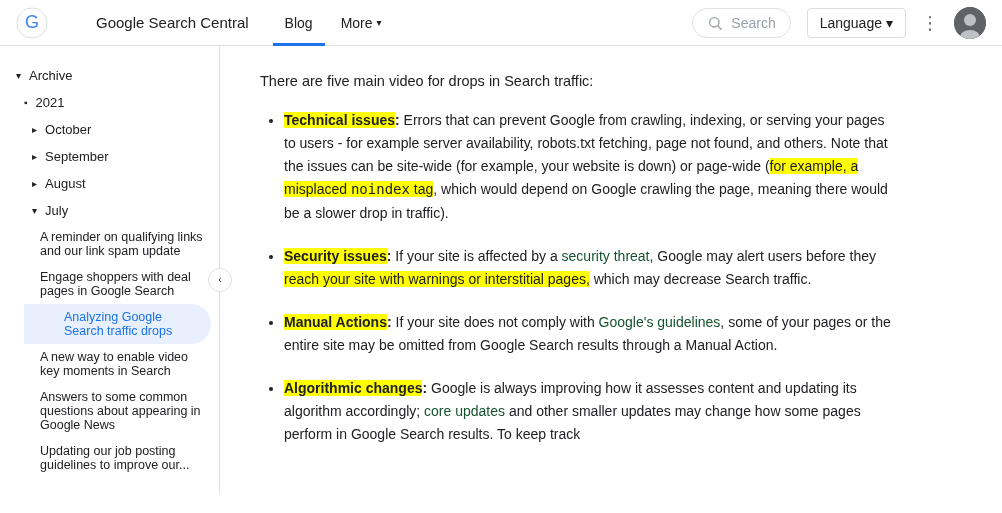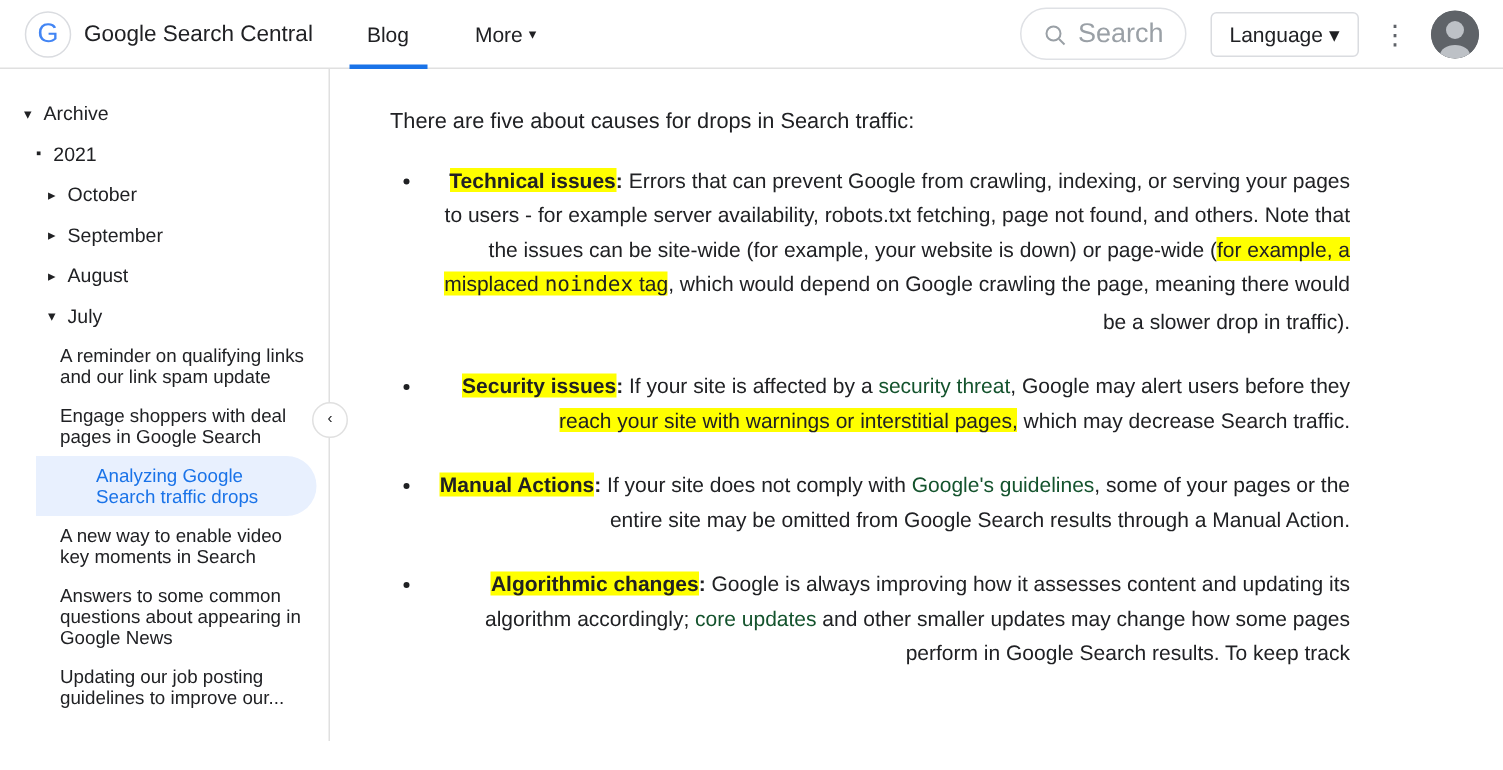--- a/index.html
+++ b/index.html
@@ -27,25 +27,26 @@
     }
     .logo-icon {
       width: 32px;
       height: 32px;
     }
     .header-title {
       font-size: 15px;
       font-weight: 500;
       color: #202124;
       white-space: nowrap;
+      margin-left: 40px;
     }
     .header-nav {
       display: flex;
       align-items: center;
-      gap: 20px;
+      gap: 4px;
       flex: 1;
     }
     .nav-item {
       padding: 0 12px;
       height: 46px;
       display: flex;
       align-items: center;
       cursor: pointer;
       font-size: 14px;
       color: #202124;
@@ -69,21 +70,21 @@
       align-items: center;
       border: 1px solid #dfe1e5;
       border-radius: 24px;
       padding: 6px 14px;
       gap: 8px;
       margin: 0 16px;
       cursor: text;
     }
     .search-placeholder {
       color: #9aa0a6;
-      font-size: 18px;
+      font-size: 14px;
     }
     .header-right {
       display: flex;
       align-items: center;
       gap: 6px;
     }
     .language-btn {
       display: flex;
       align-items: center;
       gap: 4px;
@@ -188,21 +189,20 @@
     .intro-text {
       font-size: 14.5px;
       color: #202124;
       margin-bottom: 16px;
       line-height: 1.6;
     }
 
     .bullet-list {
       list-style: disc;
       padding-left: 24px;
-      text-align: right;
     }
     .bullet-list li {
       margin-bottom: 20px;
       font-size: 14px;
       line-height: 1.65;
       color: #202124;
     }
     .highlight-yellow {
       background-color: #ffff00;
     }
@@ -317,21 +317,21 @@
       </div>
     </div>
 
     <div class="sidebar-toggle">
       <span>‹</span>
     </div>
   </div>
 
   <main class="main-content">
     <p class="intro-text">
-      <span>There are five about causes for drops in Search traffic:</span>
+      <span>There are five main video for drops in Search traffic:</span>
     </p>
 
     <ul class="bullet-list">
 
       <li>
         <span class="highlight-yellow"><strong>Technical issues</strong></span><strong>:</strong>
         Errors that can prevent Google from crawling, indexing, or serving your pages to users - for example server availability, robots.txt fetching, page not found, and others. Note that the issues can be site-wide (for example, your website is down) or page-wide (<span class="highlight-yellow">for example, a misplaced <code>noindex</code> tag</span>, which would depend on Google crawling the page, meaning there would be a slower drop in traffic).
       </li>
 
       <li>

